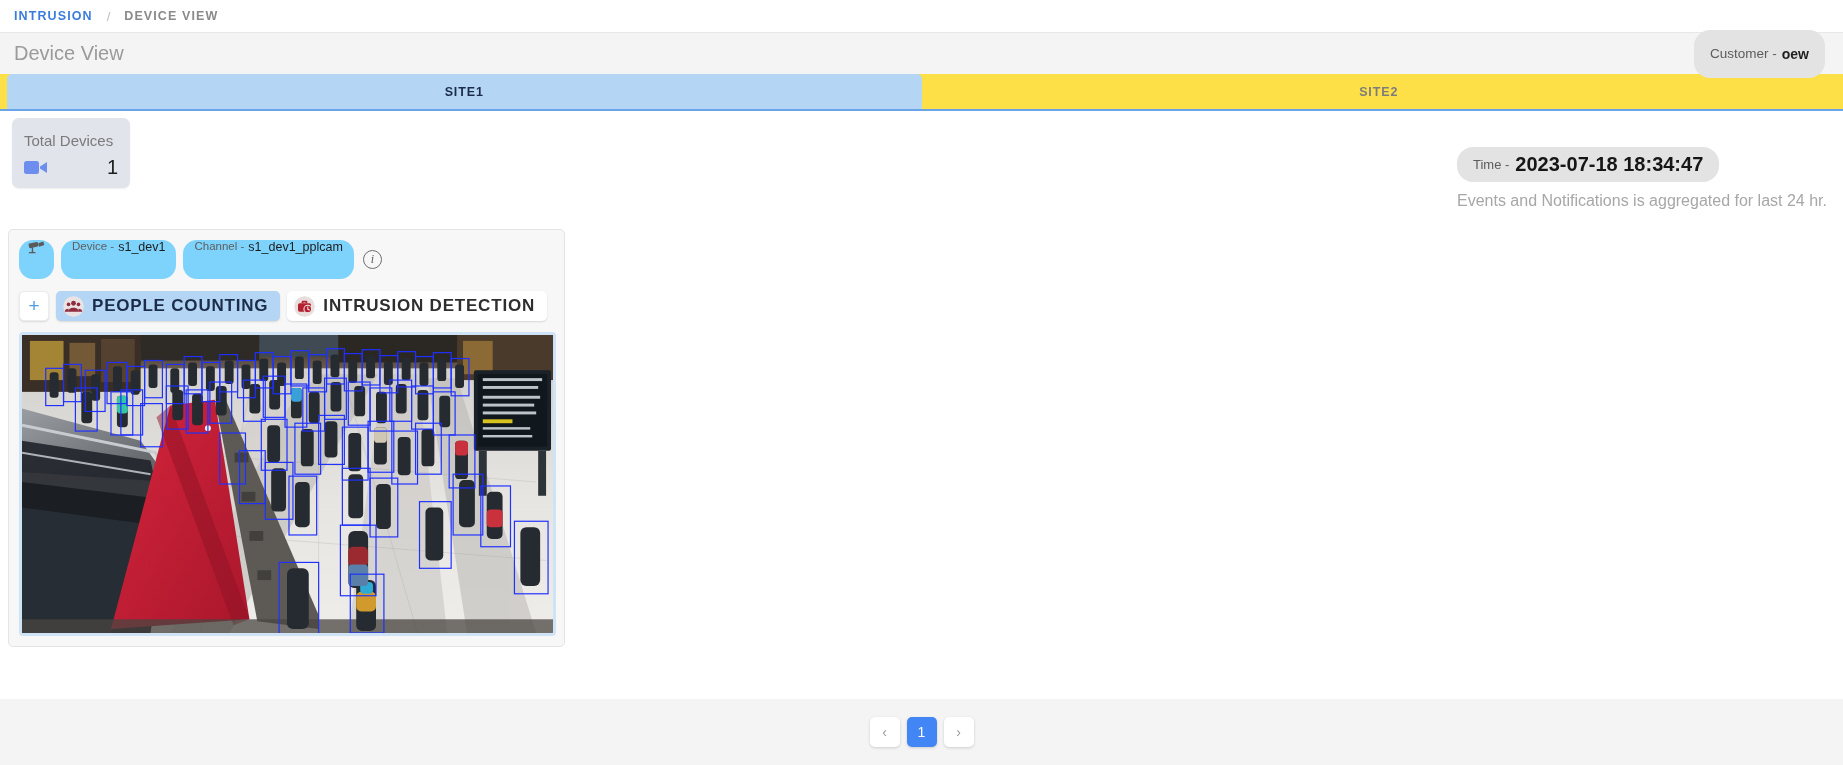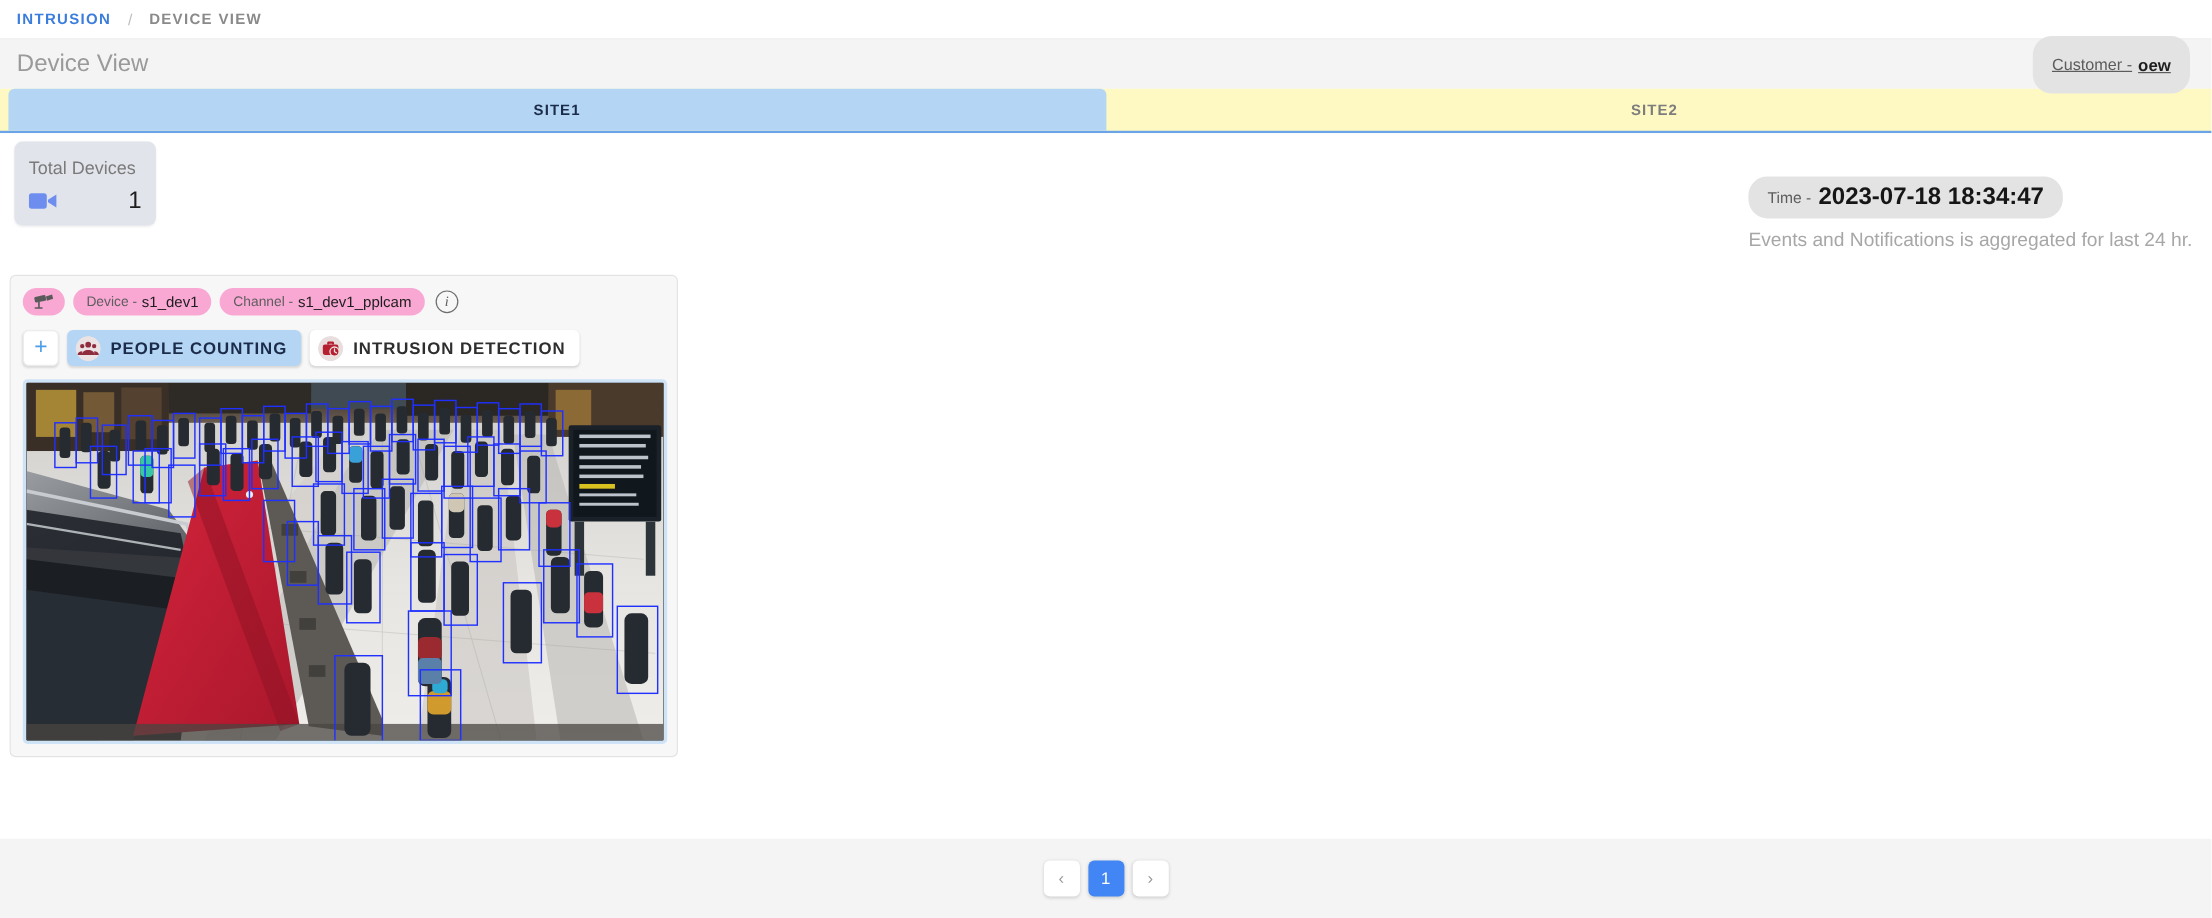--- a/index.html
+++ b/index.html
@@ -47,28 +47,27 @@
   .customer-chip {
     background: #e3e3e3;
     border-radius: 16px;
     padding: 16px 16px;
     font-size: 13.5px;
     color: #5c5c5c;
     display: flex;
     align-items: center;
     gap: 5px;
     white-space: nowrap;
-    text-decoration: underline;
   }
   .customer-chip .val { color: #1f1f1f; font-weight: 700; font-size: 14px; }
 
   
   .tabs-row {
     height: 37px;
-    background: #fef9c3;
+    background: #fde047;
     display: flex;
     border-bottom: 2px solid #6ba3e8;
     padding: 0 7px;
   }
   .site-tab {
     flex: 1;
     display: flex;
     align-items: center;
     justify-content: center;
     font-size: 12.5px;
@@ -152,25 +151,24 @@
     left: 8px;
     top: 229px;
     width: 557px;
     background: #f7f7f7;
     border: 1px solid #e4e4e4;
     border-radius: 5px;
     padding: 10px;
   }
   .chip-row { display: flex; align-items: center; gap: 7px; }
   .chip {
-    background: #f9a8d4;
+    background: #7dd3fc;
     border-radius: 14px;
-    height: 23px;
+    height: 39px;
     display: inline-flex;
-    align-items: center;
     padding: 0 11px;
     font-size: 11.5px;
     color: #5e5e5e;
     white-space: nowrap;
     gap: 4px;
   }
   .chip .val { color: #1d1d1d; font-weight: 400; font-size: 12.5px; }
   .chip.icon-chip { padding: 0 8px; }
   .info-ico {
     width: 19px; height: 19px;
@@ -202,21 +200,21 @@
     display: flex; align-items: center; justify-content: center;
     cursor: pointer;
   }
   .an-tab {
     height: 30px;
     border-radius: 5px;
     display: flex;
     align-items: center;
     gap: 8px;
     padding: 0 12px 0 7px;
-    font-size: 14px;
+    font-size: 17px;
     letter-spacing: 0.8px;
     font-weight: 600;
     color: #2e2e2e;
     background: #fff;
     box-shadow: 0 1px 2px rgba(0,0,0,0.13);
     cursor: pointer;
     white-space: nowrap;
   }
   .an-tab.active { background: #b5d5f5; color: #1b2c4a; }
   .an-ico { width: 21px; height: 21px; border-radius: 50%; display: block; }

